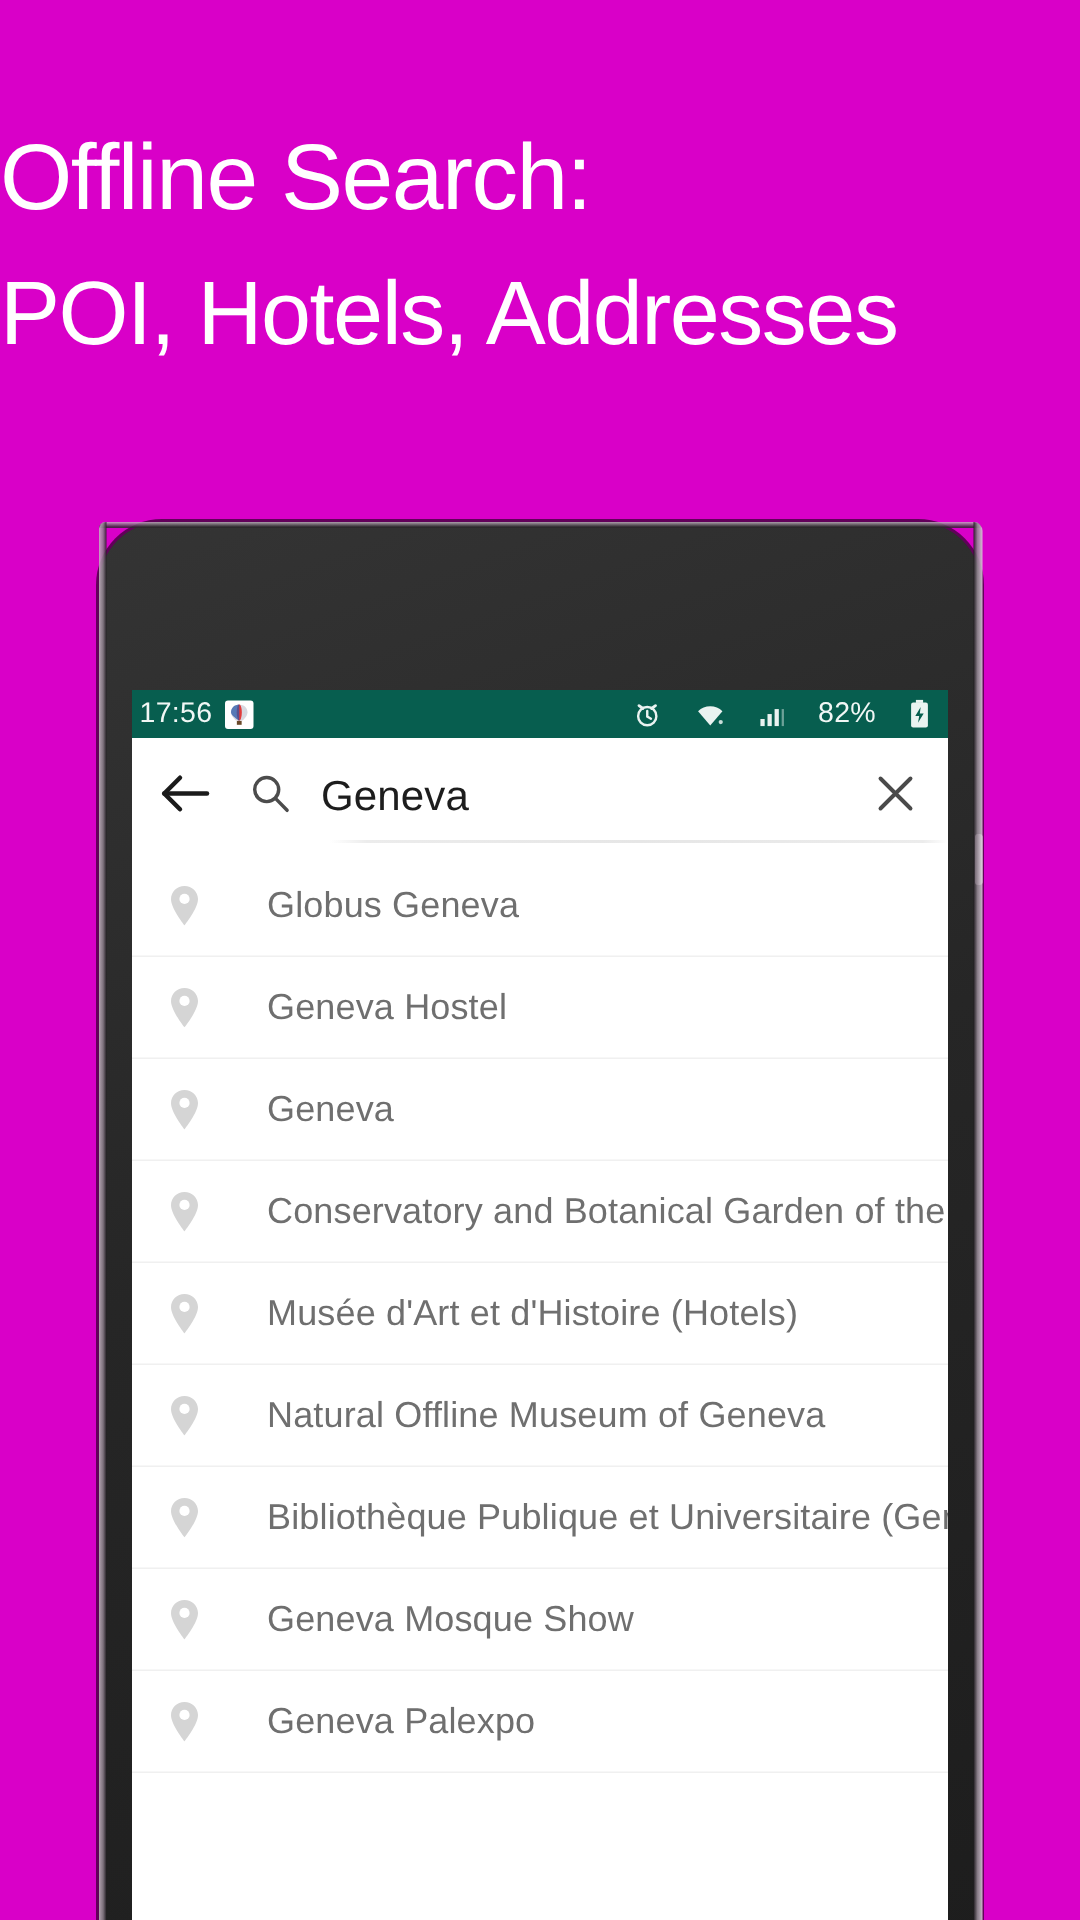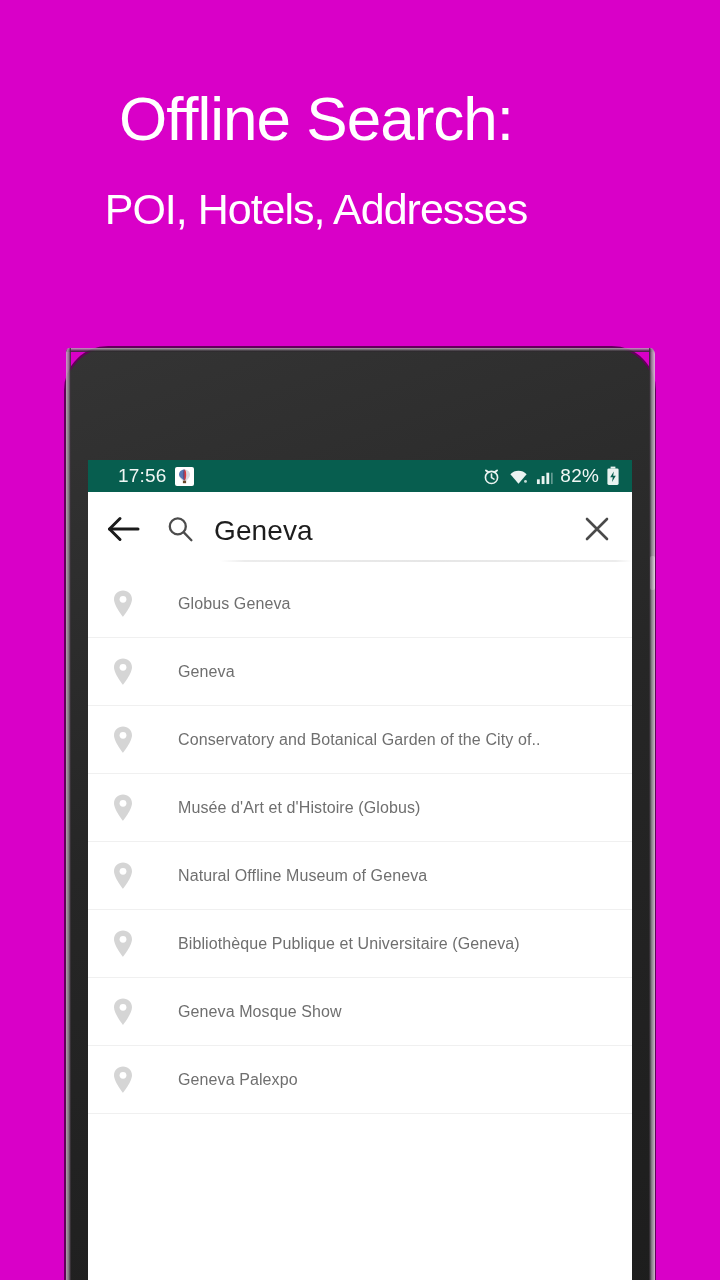--- a/index.html
+++ b/index.html
@@ -6,26 +6,26 @@
   body{
     width:720px;height:1280px;overflow:hidden;position:relative;
     background:#d900c8;
     font-family:"Liberation Sans", sans-serif;
     -webkit-font-smoothing:antialiased;
   }
 
   
   #headline{
     position:absolute;left:0;top:74px;width:632px;
-    text-align:center;color:#ffffff;
+    color:#ffffff;
     font-size:62px;line-height:90px;font-weight:400;
     letter-spacing:-1px;
   }
   #headline .line{display:block;white-space:nowrap;}
-  #headline .line2{font-size:43px;}
+  #headline .line2{font-size:60px;}
 
   
   #phone{
     position:absolute;left:66px;top:348px;width:588px;height:960px;
     border-radius:42px 42px 0 0;
     background:#2a2a2a;
     background-image:linear-gradient(160deg,#343434 0%,#262626 45%,#1d1d1d 100%);
     box-shadow:0 0 0 2px rgba(0,0,0,.55);
     overflow:hidden;
   }
@@ -58,25 +58,25 @@
   
   #screen{
     position:absolute;left:88px;top:460px;width:544px;height:848px;
     background:#ffffff;overflow:hidden;
   }
 
   
   #statusbar{
     height:32px;background:#075e4f;color:#eaf3f1;
     display:flex;align-items:center;
-    padding:0 12px 0 30px;
+    padding:0 12px 0 5px;
     font-size:19px;
   }
   #statusbar .left{display:flex;align-items:center;gap:8px;}
-  #statusbar .right{margin-left:auto;display:flex;align-items:center;gap:7px;}
+  #statusbar .right{margin-left:auto;display:flex;align-items:center;gap:22px;}
   .clock{letter-spacing:.2px;font-size:19px;color:#f1f7f5;}
   .balloon{
     width:19px;height:19px;background:#ffffff;border-radius:2px;
     display:flex;align-items:center;justify-content:center;
     font-size:14px;line-height:1;
   }
   .sicon{display:inline-flex;align-items:center;}
   .battpct{font-size:19px;color:#f1f7f5;letter-spacing:.2px;}
 
   
@@ -107,21 +107,21 @@
   #results{background:#fff;}
   .row{
     height:67px;display:flex;align-items:center;
     border-bottom:1px solid #f0f0f0;
     overflow:hidden;
   }
   .row .pin{
     width:70px;min-width:70px;display:flex;align-items:center;justify-content:center;
   }
   .row .label{
-    font-size:16px;color:#6f6f6f;white-space:nowrap;
+    font-size:24px;color:#6f6f6f;white-space:nowrap;
     letter-spacing:.1px;margin-left:20px;
   }
 </style>
 </head>
 <body>
 
 <div id="headline">
   <span class="line line1">Offline Search:</span>
   <span class="line line2">POI, Hotels, Addresses</span>
 </div>
@@ -213,20 +213,29 @@
       <span class="pin">
         <svg width="24" height="30" viewBox="0 0 24 30" aria-hidden="true">
           <path d="M12 1.6c-5 0-9 3.9-9 8.7 0 6.4 9 17.6 9 17.6s9-11.2 9-17.6c0-4.8-4-8.7-9-8.7z" fill="#d5d5d5"></path>
           <circle cx="12" cy="10.3" r="3.4" fill="#ffffff"></circle>
         </svg>
       </span>
       <span class="label">Globus Geneva</span>
     </div>
 
 
+    <div class="row">
+      <span class="pin">
+        <svg width="24" height="30" viewBox="0 0 24 30" aria-hidden="true">
+          <path d="M12 1.6c-5 0-9 3.9-9 8.7 0 6.4 9 17.6 9 17.6s9-11.2 9-17.6c0-4.8-4-8.7-9-8.7z" fill="#d5d5d5"></path>
+          <circle cx="12" cy="10.3" r="3.4" fill="#ffffff"></circle>
+        </svg>
+      </span>
+      <span class="label">Geneva Hostel</span>
+    </div>
 
     <div class="row">
       <span class="pin">
         <svg width="24" height="30" viewBox="0 0 24 30" aria-hidden="true">
           <path d="M12 1.6c-5 0-9 3.9-9 8.7 0 6.4 9 17.6 9 17.6s9-11.2 9-17.6c0-4.8-4-8.7-9-8.7z" fill="#d5d5d5"></path>
           <circle cx="12" cy="10.3" r="3.4" fill="#ffffff"></circle>
         </svg>
       </span>
       <span class="label">Geneva</span>
     </div>
@@ -241,21 +250,21 @@
       <span class="label">Conservatory and Botanical Garden of the City of..</span>
     </div>
 
     <div class="row">
       <span class="pin">
         <svg width="24" height="30" viewBox="0 0 24 30" aria-hidden="true">
           <path d="M12 1.6c-5 0-9 3.9-9 8.7 0 6.4 9 17.6 9 17.6s9-11.2 9-17.6c0-4.8-4-8.7-9-8.7z" fill="#d5d5d5"></path>
           <circle cx="12" cy="10.3" r="3.4" fill="#ffffff"></circle>
         </svg>
       </span>
-      <span class="label">Musée d'Art et d'Histoire (Globus)</span>
+      <span class="label">Musée d'Art et d'Histoire (Hotels)</span>
     </div>
 
     <div class="row">
       <span class="pin">
         <svg width="24" height="30" viewBox="0 0 24 30" aria-hidden="true">
           <path d="M12 1.6c-5 0-9 3.9-9 8.7 0 6.4 9 17.6 9 17.6s9-11.2 9-17.6c0-4.8-4-8.7-9-8.7z" fill="#d5d5d5"></path>
           <circle cx="12" cy="10.3" r="3.4" fill="#ffffff"></circle>
         </svg>
       </span>
       <span class="label">Natural Offline Museum of Geneva</span>

